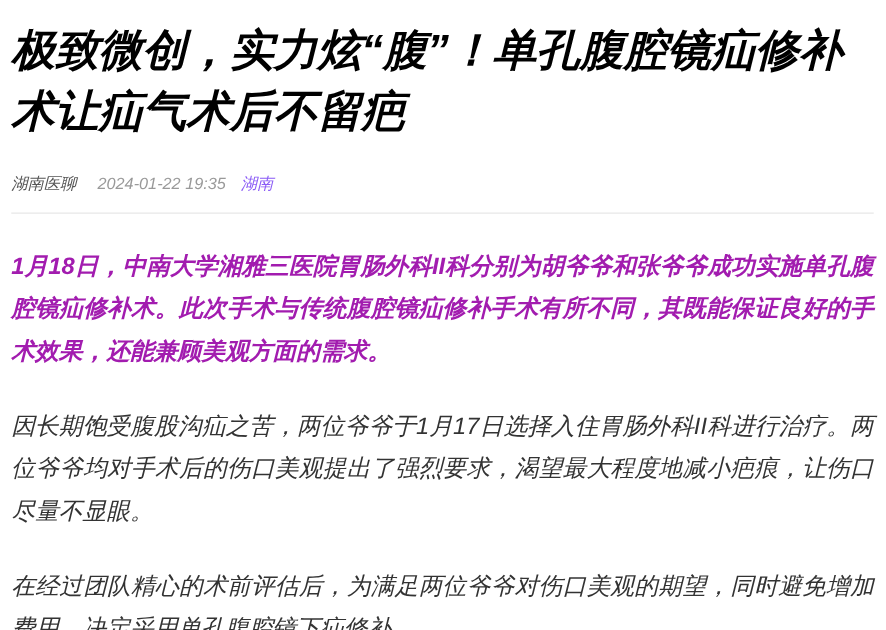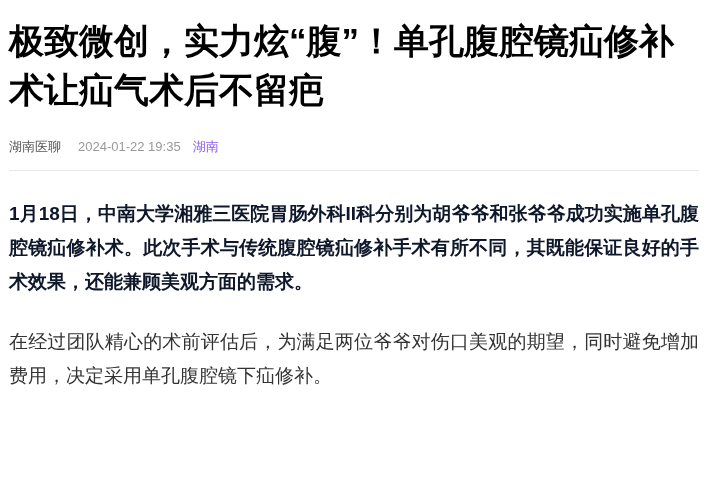--- a/index.html
+++ b/index.html
@@ -7,20 +7,21 @@
     margin: 0;
     padding: 0;
     background: #ffffff;
     font-family: "Liberation Sans", "DejaVu Sans", sans-serif;
   }
   .page {
     width: 709px;
     height: 504px;
     background: #ffffff;
     overflow: hidden;
+    font-style: italic;
   }
   .article {
     padding: 0 10px 0 9px;
   }
   .article-title {
     margin: 16px 0 0 0;
     max-width: 688px;
     font-size: 35px;
     line-height: 49px;
     font-weight: 700;
@@ -57,38 +58,39 @@
   }
   .body-paragraph {
     margin: 26px 0 0 0;
     font-size: 19px;
     line-height: 34px;
     color: #333333;
     text-align: justify;
   }
   .body-paragraph.lead {
     font-weight: 700;
-    color: #0f172a;
+    color: #a21caf;
   }
 </style>
 </head>
 <body>
 
 <div class="page">
   <div class="article">
 
     <h1 class="article-title">极致微创，实力炫“腹”！单孔腹腔镜疝修补术让疝气术后不留疤</h1>
 
     <div class="meta-row">
       <span class="meta-author">湖南医聊</span>
       <span class="meta-date">2024-01-22 19:35</span>
       <span class="meta-location">湖南</span>
     </div>
 
     <hr class="divider">
 
     <p class="body-paragraph lead">1月18日，中南大学湘雅三医院胃肠外科II科分别为胡爷爷和张爷爷成功实施单孔腹腔镜疝修补术。此次手术与传统腹腔镜疝修补手术有所不同，其既能保证良好的手术效果，还能兼顾美观方面的需求。</p>
 
+    <p class="body-paragraph">因长期饱受腹股沟疝之苦，两位爷爷于1月17日选择入住胃肠外科II科进行治疗。两位爷爷均对手术后的伤口美观提出了强烈要求，渴望最大程度地减小疤痕，让伤口尽量不显眼。</p>
 
     <p class="body-paragraph">在经过团队精心的术前评估后，为满足两位爷爷对伤口美观的期望，同时避免增加费用，决定采用单孔腹腔镜下疝修补。</p>
 
   </div>
 </div>
 
 </body></html>

